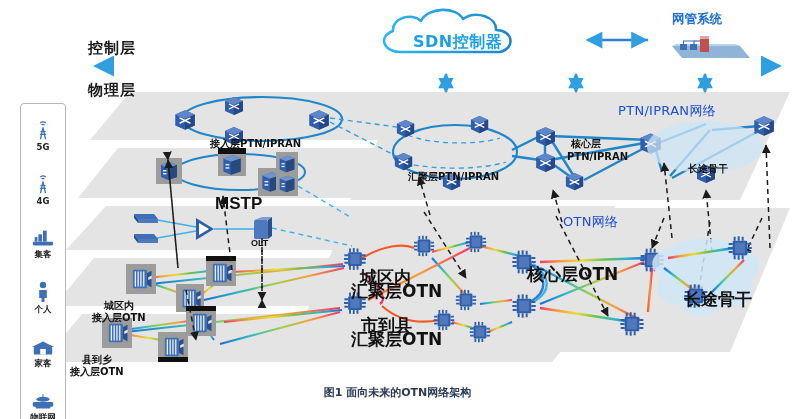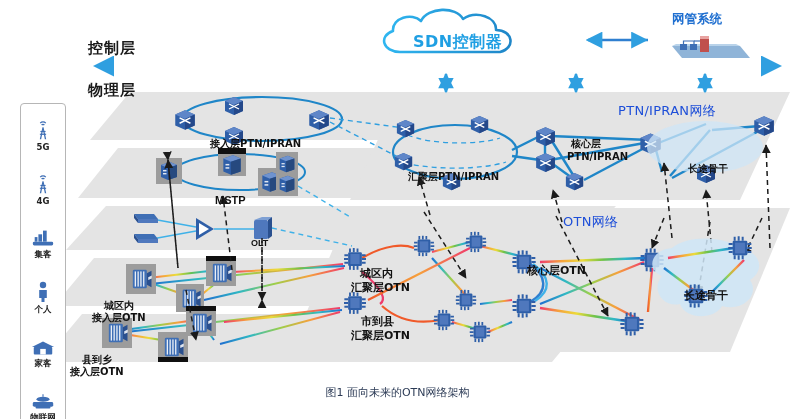--- a/index.html
+++ b/index.html
@@ -38,21 +38,21 @@
   }
 
   
   .netlabel {
     font-size: 10px;
     font-weight: 700;
     color: #111;
     text-align: left;
     margin-top: 24px;
   }
-  .netlabel.big { font-size: 11px; }
+  .netlabel.big { font-size: 17px; }
   .accent-label {
     font-size: 13px;
     font-weight: 400;
     color: #1d4ed8;
     letter-spacing: .3px;
   }
   .sdn-label {
     font-size: 16px;
     font-weight: 700;
     color: #1f9fe3;
@@ -95,21 +95,21 @@
     margin-top: 1px;
     font-family: "DejaVu Sans", sans-serif;
   }
   .caption {
     position: absolute;
     left: 0; right: 0;
     top: 385px;
     text-align: center;
     font-size: 11px;
     color: #2b3a55;
-    font-weight: 400;
+    font-weight: 700;
     font-family: "DejaVu Sans", sans-serif;
   }
 </style>
 </head>
 <body>
 
 <div id="stage">
 
   <svg class="layer" viewBox="0 0 795 419">
     <defs>

